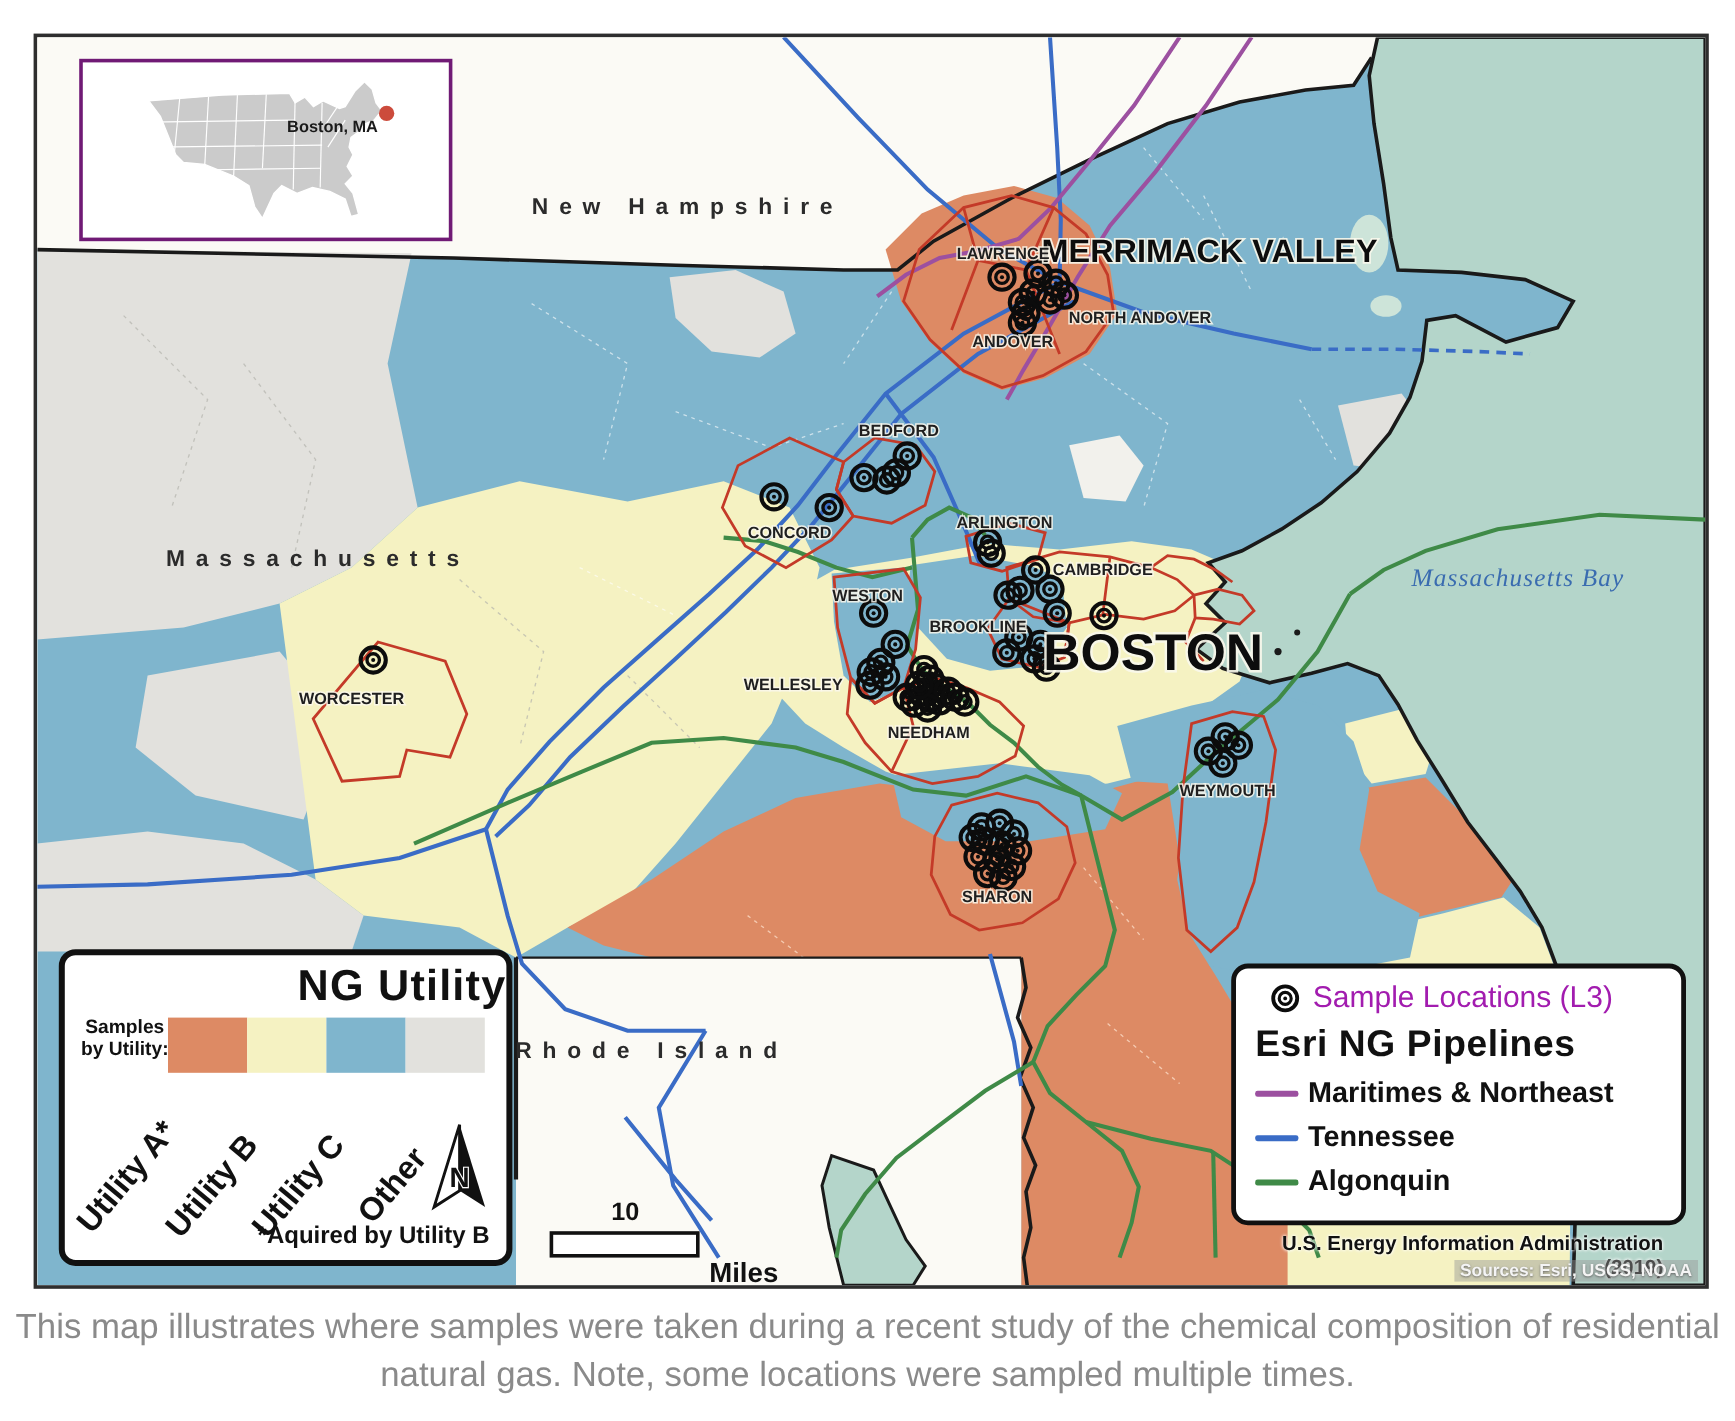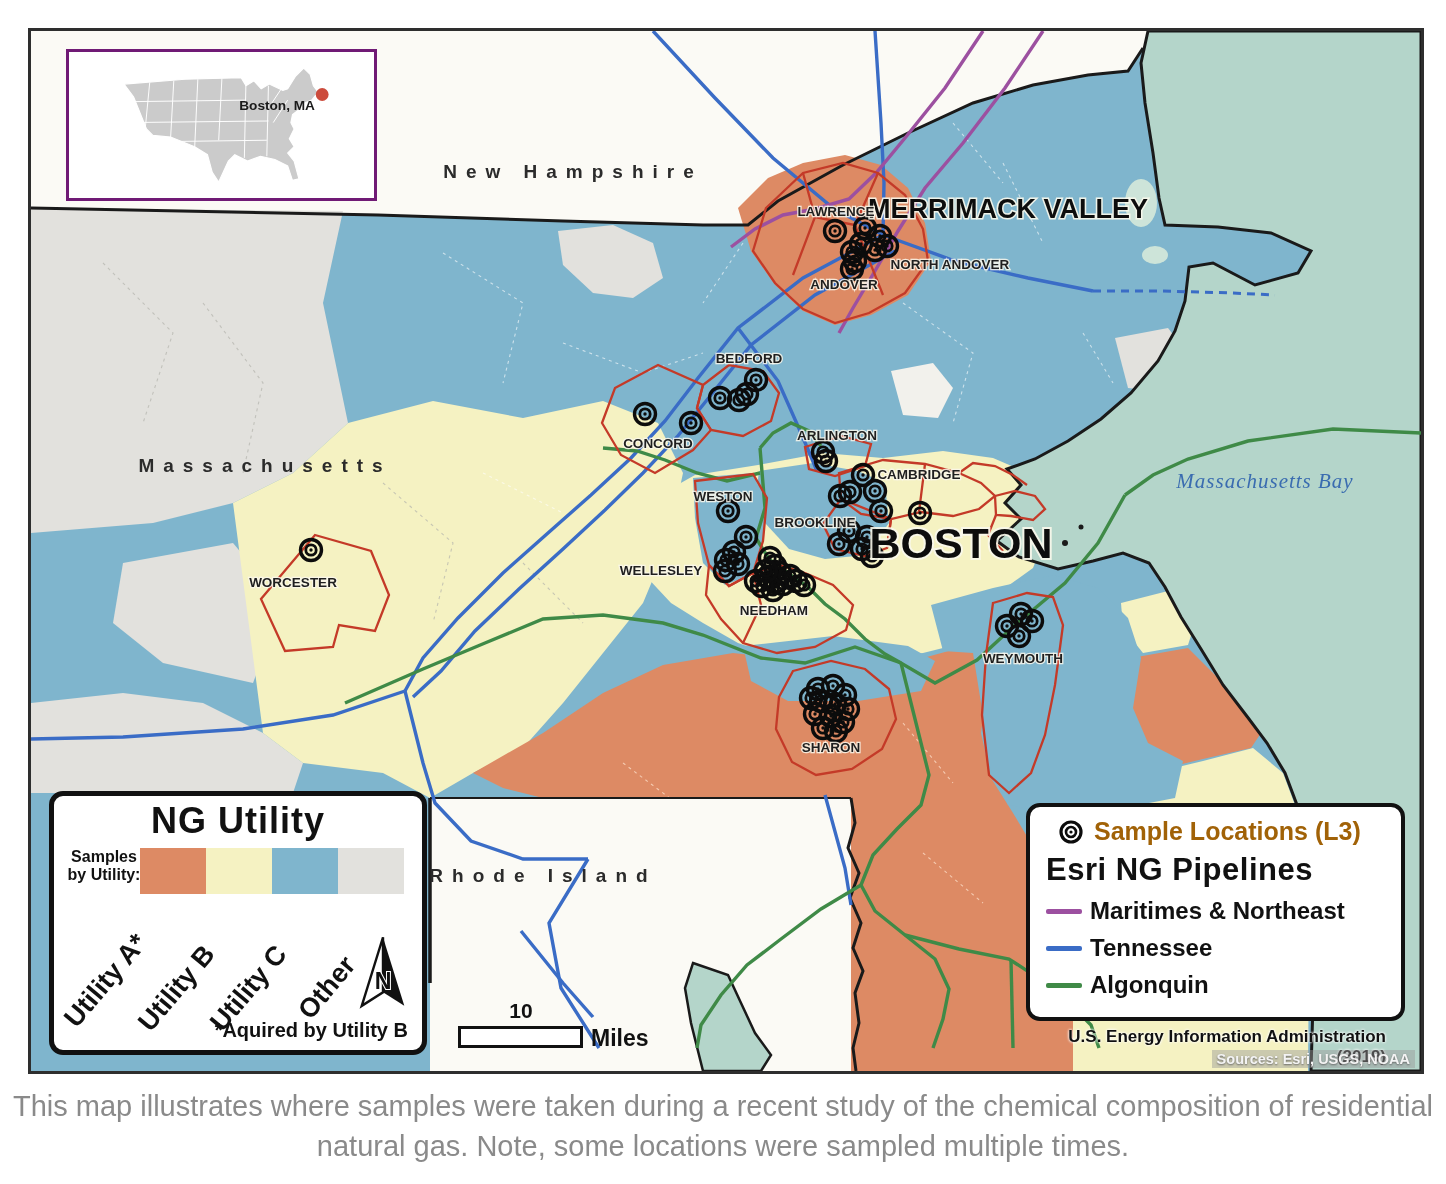--- a/index.html
+++ b/index.html
@@ -6,44 +6,44 @@
   body{width:1446px;height:1184px;position:relative;font-family:"Liberation Sans",sans-serif;}
   .frame{position:absolute;left:28px;top:28px;width:1390px;height:1040px;border:3px solid #2e2e2e;box-sizing:content-box;background:#FBFAF5;overflow:hidden;}
   .frame > svg.mapsvg{position:absolute;left:0;top:0;}
 
   
   .inset{position:absolute;left:35px;top:18px;width:311px;height:152px;background:#ffffff;border:3px solid #701a75;box-sizing:border-box;}
   .inset svg{width:100%;height:100%;}
 
   
   .lg-util{position:absolute;left:18px;top:760px;width:378px;height:264px;background:#ffffff;border:5px solid #111;border-radius:14px;box-sizing:border-box;}
-  .lg-util .title{position:absolute;left:0;right:0;top:4px;text-align:center;font-size:36px;font-weight:bold;color:#111;letter-spacing:1px;}
+  .lg-util .title{position:absolute;left:0;right:0;top:4px;text-align:right;font-size:36px;font-weight:bold;color:#111;letter-spacing:1px;}
   .lg-util .samples{position:absolute;left:8px;top:52px;width:84px;font-size:16px;font-weight:bold;color:#111;line-height:1.15;text-align:center;}
   .lg-util .swatches{position:absolute;left:86px;top:52px;display:flex;}
   .lg-util .swatches .sw{width:66px;height:46px;}
   .lg-util .rlab{position:absolute;font-size:27px;font-weight:bold;color:#111;transform:rotate(-50deg);transform-origin:0 50%;white-space:nowrap;}
   .lg-util .foot{position:absolute;right:14px;bottom:8px;font-size:20px;font-weight:bold;color:#111;}
   .lg-util .north{position:absolute;right:10px;bottom:38px;width:58px;height:78px;}
 
   
   .lg-pipe{position:absolute;left:995px;top:772px;width:379px;height:218px;background:#ffffff;border:4px solid #111;border-radius:14px;box-sizing:border-box;padding:10px 14px 6px 14px;}
   .lg-pipe .row1{display:flex;align-items:center;gap:10px;margin-left:14px;}
-  .lg-pipe .row1 .txt{font-size:25px;font-weight:bold;color:#a16207;text-align:right;}
+  .lg-pipe .row1 .txt{font-size:25px;font-weight:normal;color:#a21caf;text-align:right;}
   .lg-pipe .title{font-size:31px;font-weight:bold;color:#111;margin:6px 0 8px 2px;letter-spacing:0.5px;}
   .lg-pipe .item{display:flex;align-items:center;gap:8px;margin:9px 0 0 2px;}
   .lg-pipe .pl-line{display:inline-block;width:36px;height:5px;border-radius:2px;}
   .lg-pipe .item .txt{font-size:24px;font-weight:bold;color:#111;}
 
   .attrib{position:absolute;left:985px;top:996px;width:370px;text-align:right;font-size:17px;font-weight:bold;color:#111;text-shadow:0 0 3px #fff,0 0 3px #fff;}
   .credits{position:absolute;right:6px;bottom:3px;font-size:14.5px;font-weight:bold;color:#f4f4f4;background:rgba(150,150,150,0.45);padding:1px 5px;text-shadow:0 1px 2px #666;}
 
   
   .scale-num{position:absolute;left:455px;top:968px;width:70px;text-align:center;font-size:21px;font-weight:bold;color:#111;}
   .scale-rect{position:absolute;left:427px;top:995px;width:125px;height:22px;background:#fff;border:3px solid #111;box-sizing:border-box;}
-  .scale-unit{position:absolute;left:560px;top:994px;font-size:23px;font-weight:bold;color:#111;}
+  .scale-unit{position:absolute;left:560px;top:1016px;font-size:23px;font-weight:bold;color:#111;}
 
   
   .caption{position:absolute;left:0;top:1086px;width:1446px;text-align:center;font-size:29px;color:#8a8a8a;line-height:1.38;}
 
   text{font-family:"Liberation Sans",sans-serif;}
   .state-lab{font-size:19px;font-weight:bold;fill:#2b2b2b;letter-spacing:9px;}
   .town-lab{font-size:13.5px;font-weight:bold;fill:#1f1f1f;paint-order:stroke;stroke:rgba(250,248,236,0.85);stroke-width:2.5px;}
   .big-lab{font-weight:bold;fill:#0d0d0d;paint-order:stroke;stroke:rgba(250,248,236,0.9);}
   .bay-lab{font-family:"Liberation Serif",serif;font-style:italic;font-size:21px;fill:#3A6CB0;letter-spacing:1px;}
 </style>

